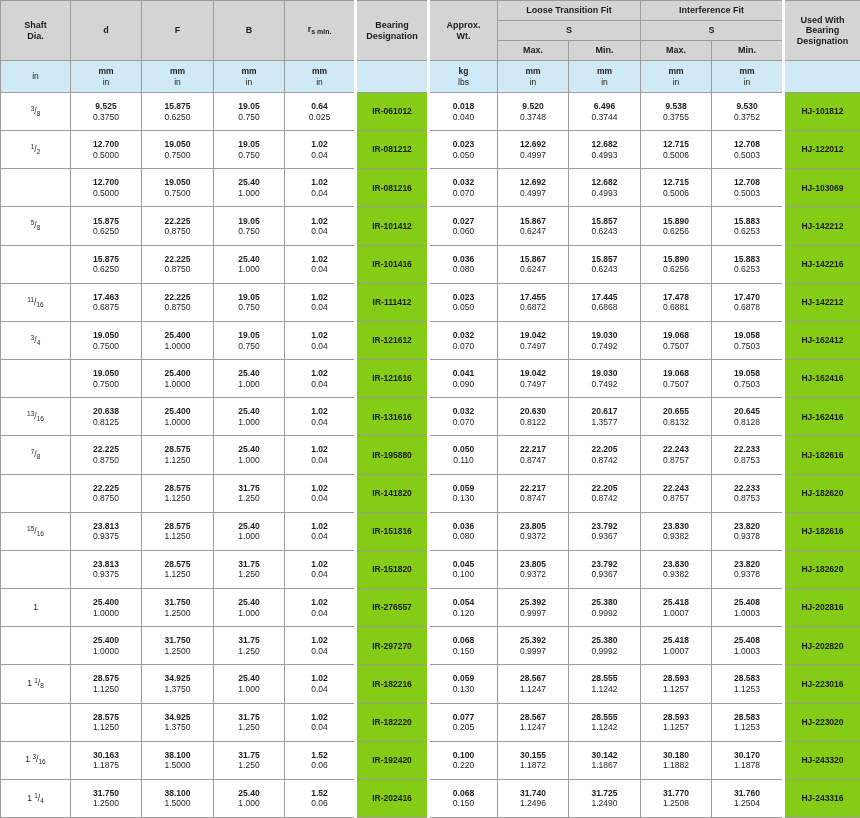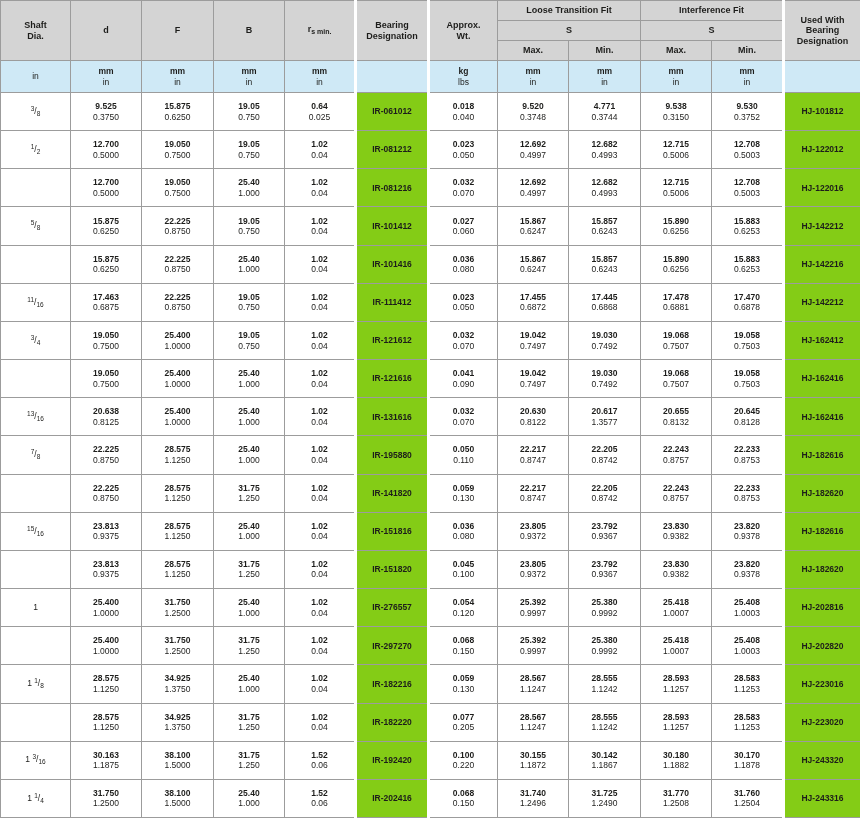--- a/index.html
+++ b/index.html
@@ -151,26 +151,26 @@
         <td class="desig">IR-061012</td>
         <td>
           <div class="mm">0.018</div>
           <div class="in">0.040</div>
         </td>
         <td>
           <div class="mm">9.520</div>
           <div class="in">0.3748</div>
         </td>
         <td>
-          <div class="mm">4.771</div>
+          <div class="mm">6.496</div>
           <div class="in">0.3744</div>
         </td>
         <td>
           <div class="mm">9.538</div>
-          <div class="in">0.3150</div>
+          <div class="in">0.3755</div>
         </td>
         <td>
           <div class="mm">9.530</div>
           <div class="in">0.3752</div>
         </td>
         <td class="desig used">HJ-101812</td>
       </tr>
       <tr>
         <td class="shaft"><sup>1</sup>/<sub>2</sub></td>
         <td>
@@ -244,21 +244,21 @@
           <div class="in">0.4993</div>
         </td>
         <td>
           <div class="mm">12.715</div>
           <div class="in">0.5006</div>
         </td>
         <td>
           <div class="mm">12.708</div>
           <div class="in">0.5003</div>
         </td>
-        <td class="desig used">HJ-122016</td>
+        <td class="desig used">HJ-103069</td>
       </tr>
       <tr>
         <td class="shaft"><sup>5</sup>/<sub>8</sub></td>
         <td>
           <div class="mm">15.875</div>
           <div class="in">0.6250</div>
         </td>
         <td>
           <div class="mm">22.225</div>
           <div class="in">0.8750</div>

